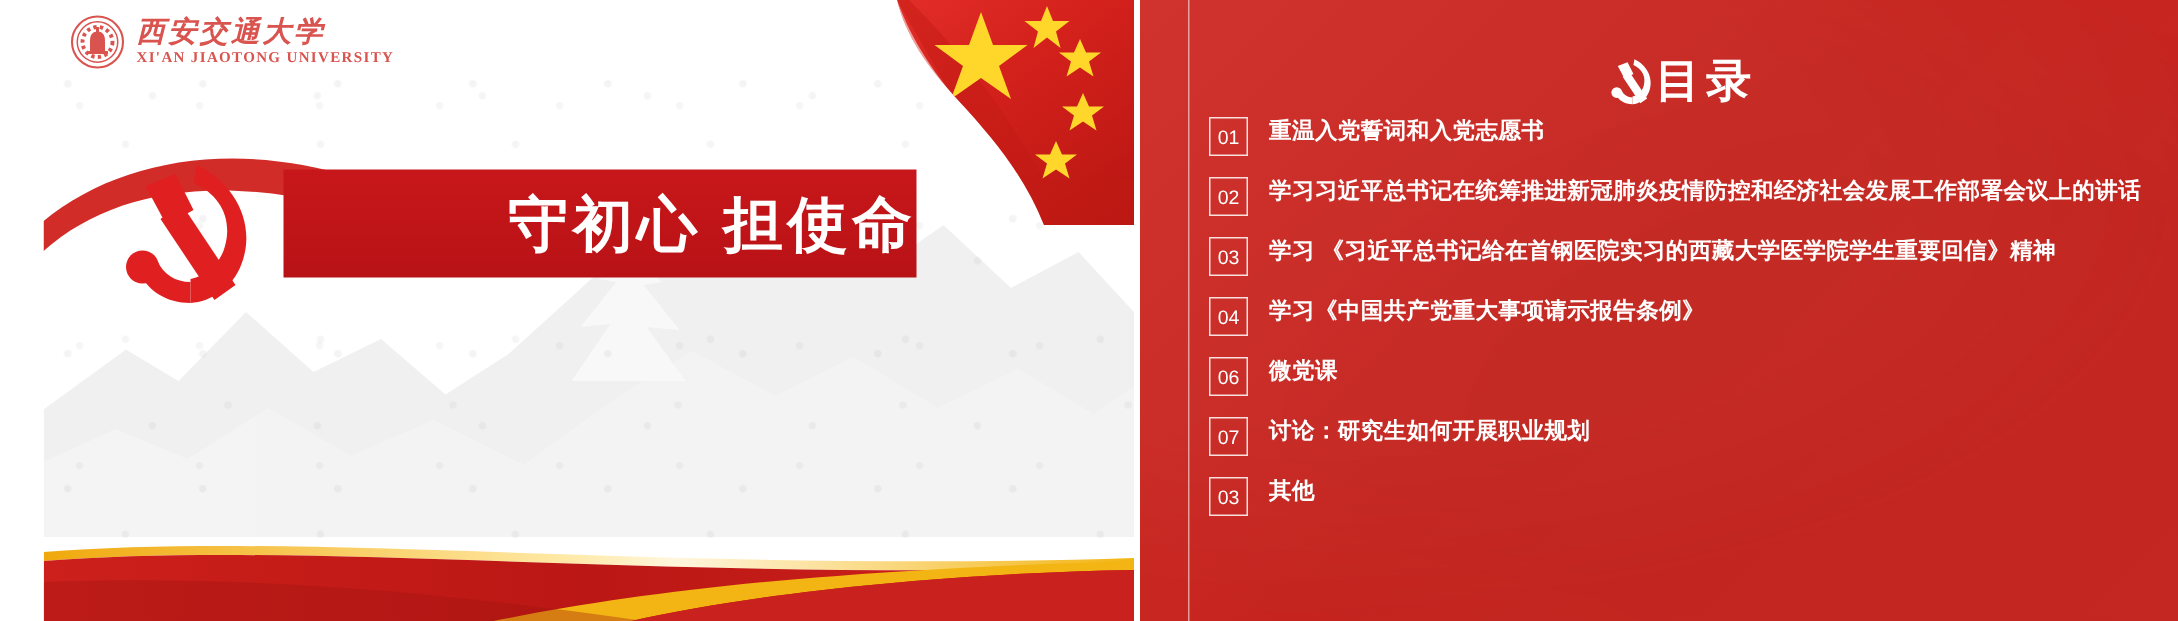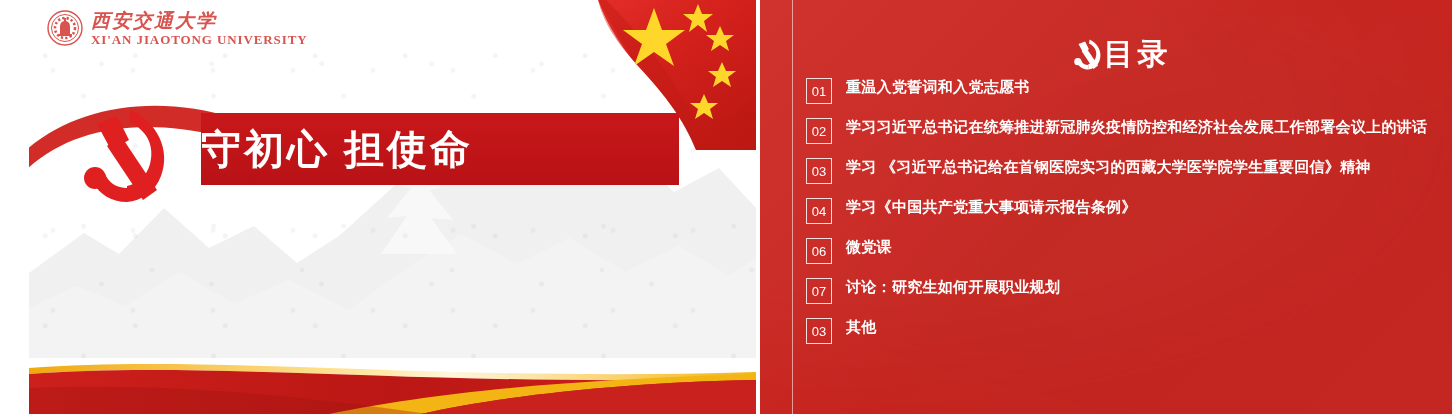--- a/index.html
+++ b/index.html
@@ -26,32 +26,32 @@
 
   
   .flag-wrap{position:absolute;top:0;right:0;width:210px;height:150px;overflow:hidden;}
   .flag-wrap svg{display:block;}
 
   
   .logo{position:absolute;left:18px;top:10px;display:flex;align-items:center;gap:8px;}
   .logo-seal{width:36px;height:36px;flex:0 0 36px;}
   .logo-text{display:flex;flex-direction:column;line-height:1;}
   .logo-cn{font-size:19px;color:#d9534f;letter-spacing:2px;font-family:"Liberation Serif","DejaVu Serif",serif;font-style:italic;font-weight:bold;}
-  .logo-en{font-size:13px;color:#d9534f;letter-spacing:.9px;font-family:"Liberation Serif","DejaVu Serif",serif;font-weight:bold;margin-top:3px;}
+  .logo-en{font-size:10px;color:#d9534f;letter-spacing:.9px;font-family:"Liberation Serif","DejaVu Serif",serif;font-weight:bold;margin-top:3px;}
 
   
   .swoosh{position:absolute;left:-20px;top:96px;width:230px;height:120px;opacity:.95;}
 
   
   .emblem{position:absolute;left:42px;top:106px;width:104px;height:100px;}
 
   
-  .title-banner{position:absolute;left:172px;top:113px;width:478px;height:72px;
+  .title-banner{position:absolute;left:160px;top:113px;width:422px;height:72px;
     background:linear-gradient(180deg,#c8171a 0%,#b81216 100%);
-    display:flex;align-items:center;justify-content:flex-start;}
+    display:flex;align-items:center;justify-content:flex-end;}
   .title-banner span{color:#ffffff;font-size:40px;font-weight:bold;letter-spacing:3px;
     font-family:"Liberation Sans","DejaVu Sans",sans-serif;}
 
   
   .subtitle{position:absolute;left:0;right:0;top:283px;text-align:center;}
   .subtitle .l1{color:#cc1417;font-size:22px;font-weight:bold;letter-spacing:1px;}
   .subtitle .l2{color:#cc1417;font-size:22px;font-weight:bold;letter-spacing:1px;margin-top:14px;}
 
   
   .ribbon{position:absolute;left:0;bottom:0;width:727px;height:66px;}

